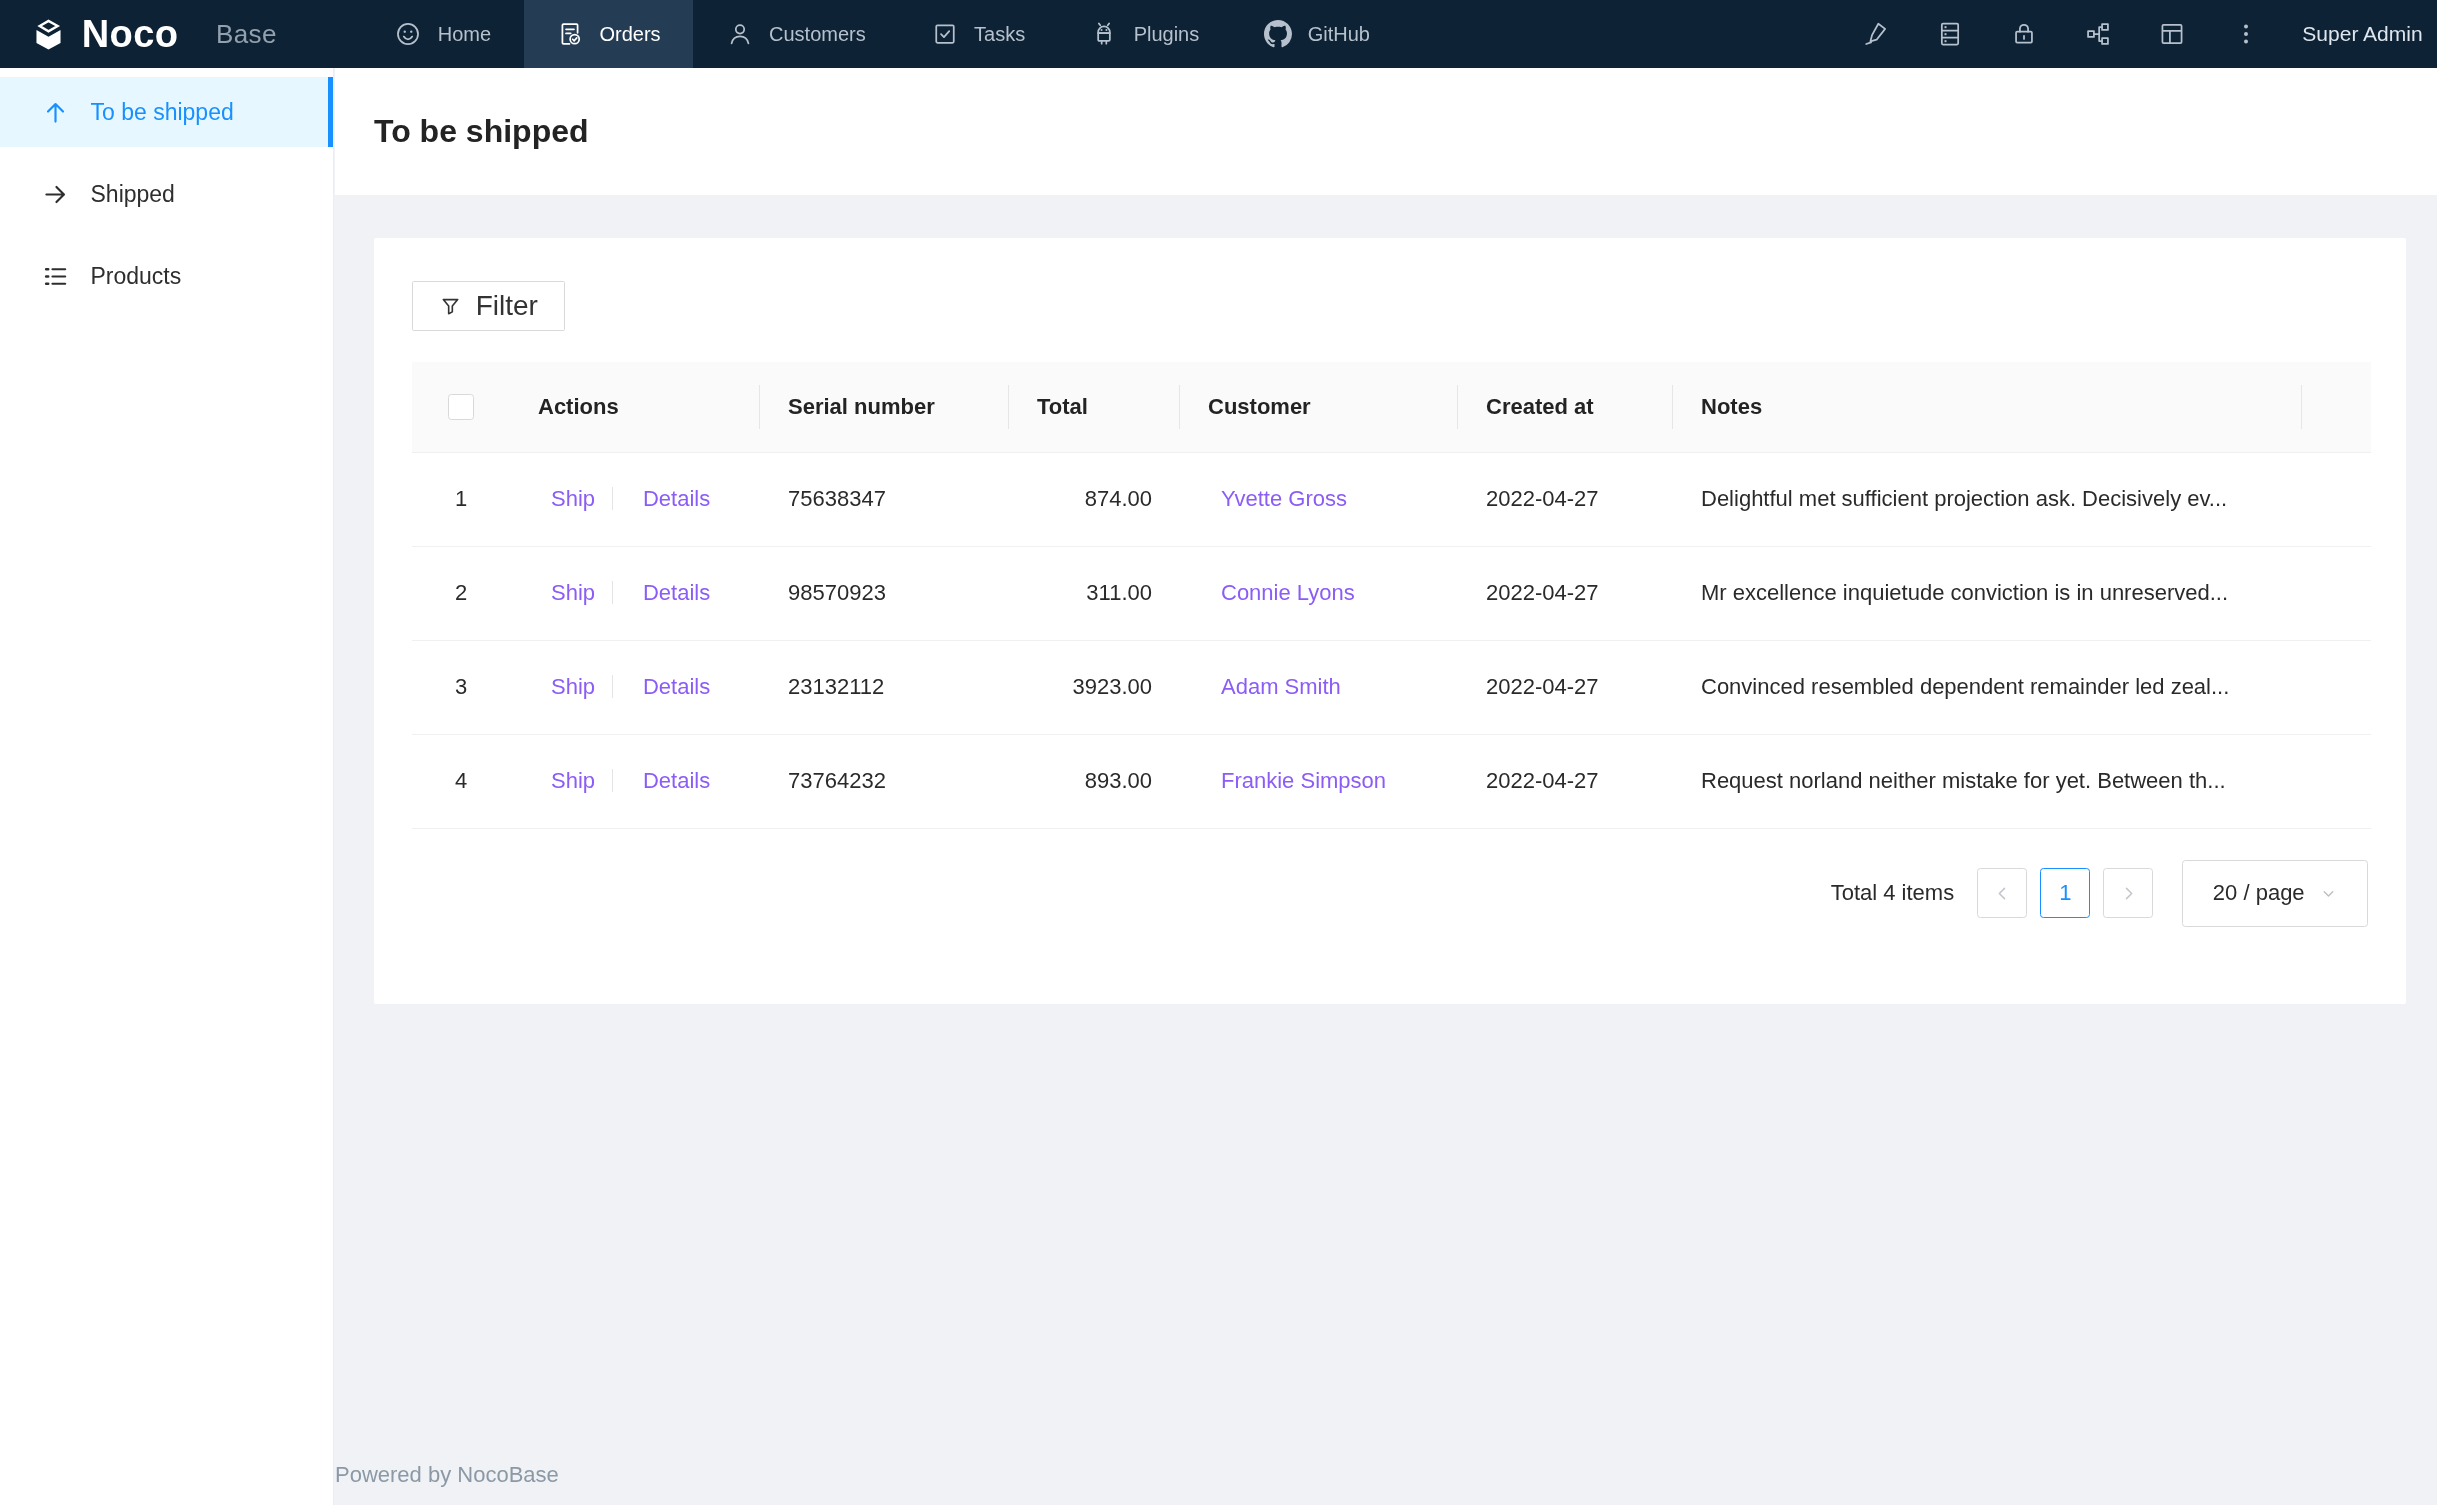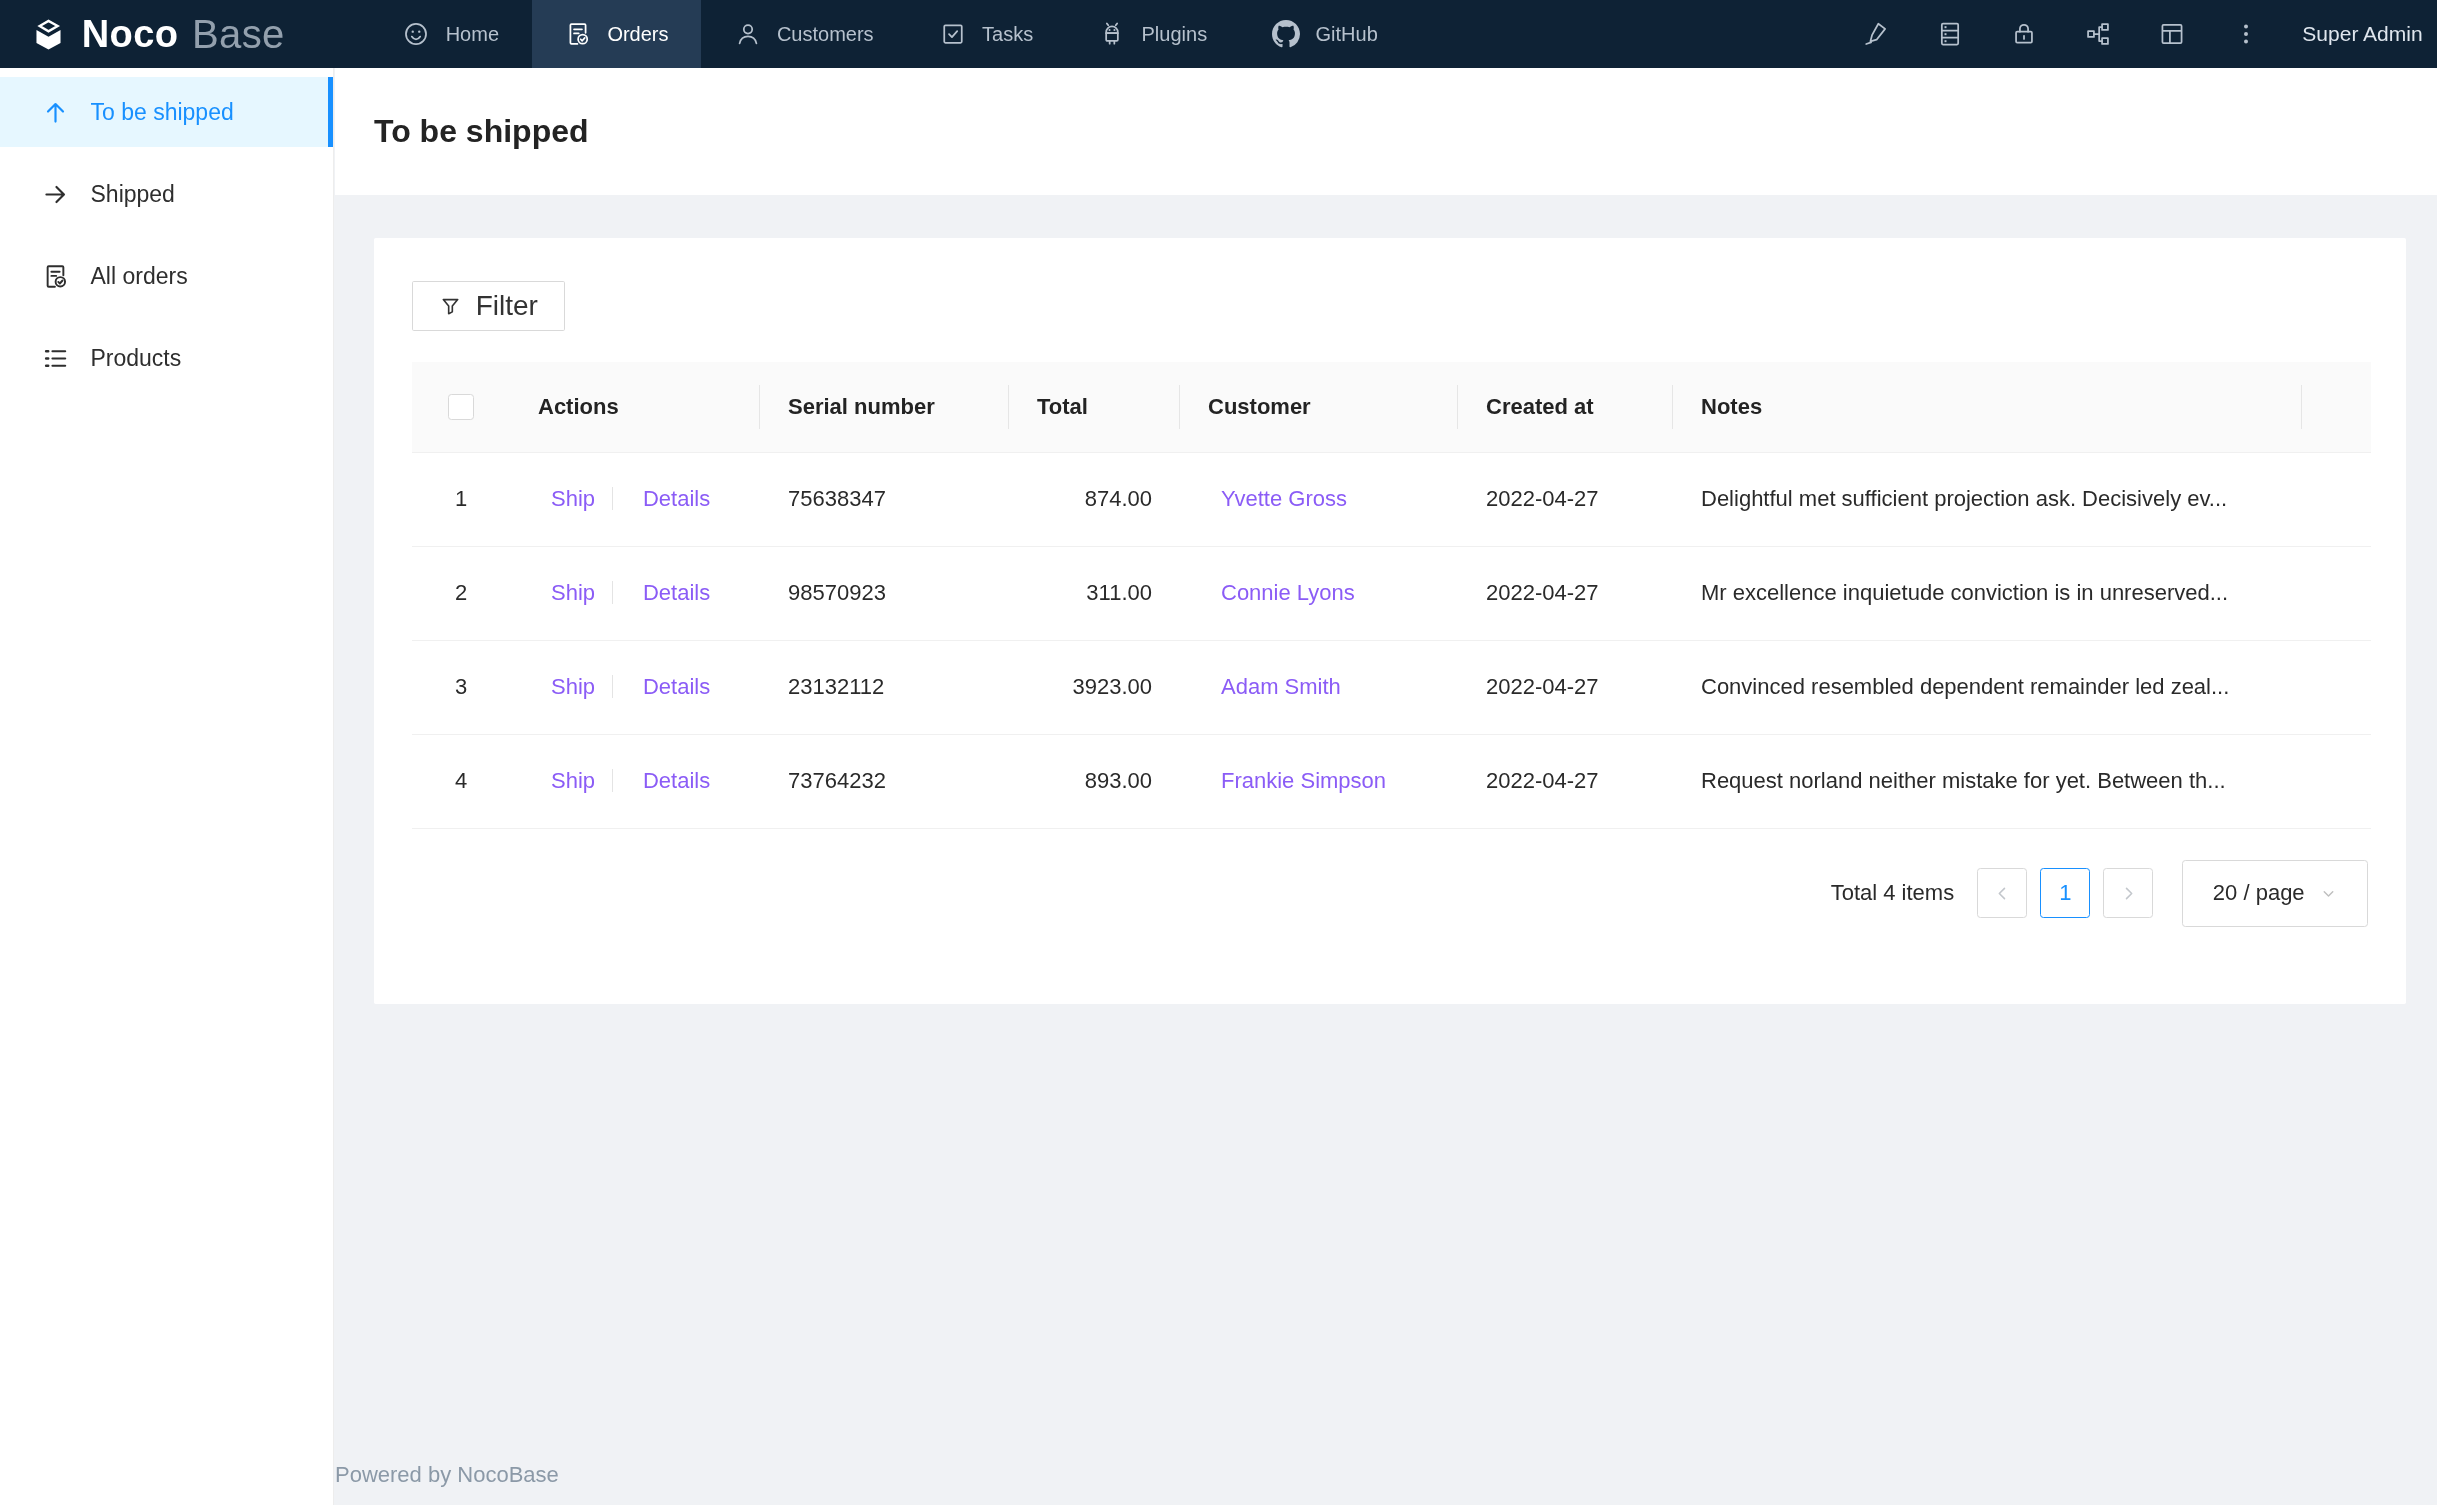--- a/index.html
+++ b/index.html
@@ -13,21 +13,21 @@
   }
   svg { display:block; }
 
   
   .navbar {
     height:68px; background:#0e2235; display:flex; align-items:center;
     color:#b6c1cd; position:relative; z-index:5;
   }
   .logo { display:flex; align-items:center; gap:13.7px; padding:0 29px; cursor:pointer; }
   .logo-noco { color:#ffffff; font-weight:700; font-size:38px; letter-spacing:0.4px; }
-  .logo-base { color:#93a0ad; font-weight:400; font-size:40px; letter-spacing:0.4px; }
+  .logo-base { color:#93a0ad; font-weight:400; font-size:26px; letter-spacing:0.4px;margin-left:24px; }
   .nav-menu { display:flex; height:100%; margin-left:56px; }
   .nav-item {
     display:flex; align-items:center; gap:15.4px; padding:0 32.5px;
     font-size:20px; color:#b6c1cd; cursor:pointer; height:100%;
   }
   .nav-item.active { background:#253c55; color:#ffffff; }
   .nav-item svg { width:28px; height:28px; }
   .nav-right { margin-left:auto; display:flex; align-items:center; height:100%; }
   .nav-icon-btn { padding:0 23px; height:100%; display:flex; align-items:center; cursor:pointer; }
   .nav-icon-btn svg { width:28px; height:28px; }
@@ -254,31 +254,20 @@
     </span>
     <span>To be shipped</span>
   </div>
   <div class="side-item">
     <span>
       <svg viewBox="0 0 24 24" fill="none" stroke="currentColor" stroke-width="1.8" stroke-linecap="round" stroke-linejoin="round">
         <path d="M4.5 12h14M12.8 5.8L19 12l-6.2 6.2"></path>
       </svg>
     </span>
     <span>Shipped</span>
-  </div>
-  <div class="side-item">
-    <span>
-      <svg viewBox="0 0 24 24" fill="none" stroke="currentColor" stroke-width="1.6" stroke-linecap="round" stroke-linejoin="round">
-        <path d="M11.5 20.5H6.4c-.5 0-.9-.4-.9-.9V4.4c0-.5.4-.9.9-.9h11.2c.5 0 .9.4.9.9V11"></path>
-        <path d="M8.6 8h6.8M8.6 11.5h4"></path>
-        <circle cx="16" cy="16.4" r="3.9"></circle>
-        <path d="M14.3 16.5l1.3 1.3 2.2-2.5"></path>
-      </svg>
-    </span>
-    <span>All orders</span>
   </div>
   <div class="side-item">
     <span>
       <svg viewBox="0 0 24 24" fill="none" stroke="currentColor" stroke-width="1.8" stroke-linecap="round">
         <path d="M9.5 6h10.5M9.5 12h10.5M9.5 18h10.5"></path>
         <path d="M4.3 6h1.6M4.3 12h1.6M4.3 18h1.6" stroke-width="2.2"></path>
       </svg>
     </span>
     <span>Products</span>
   </div>

